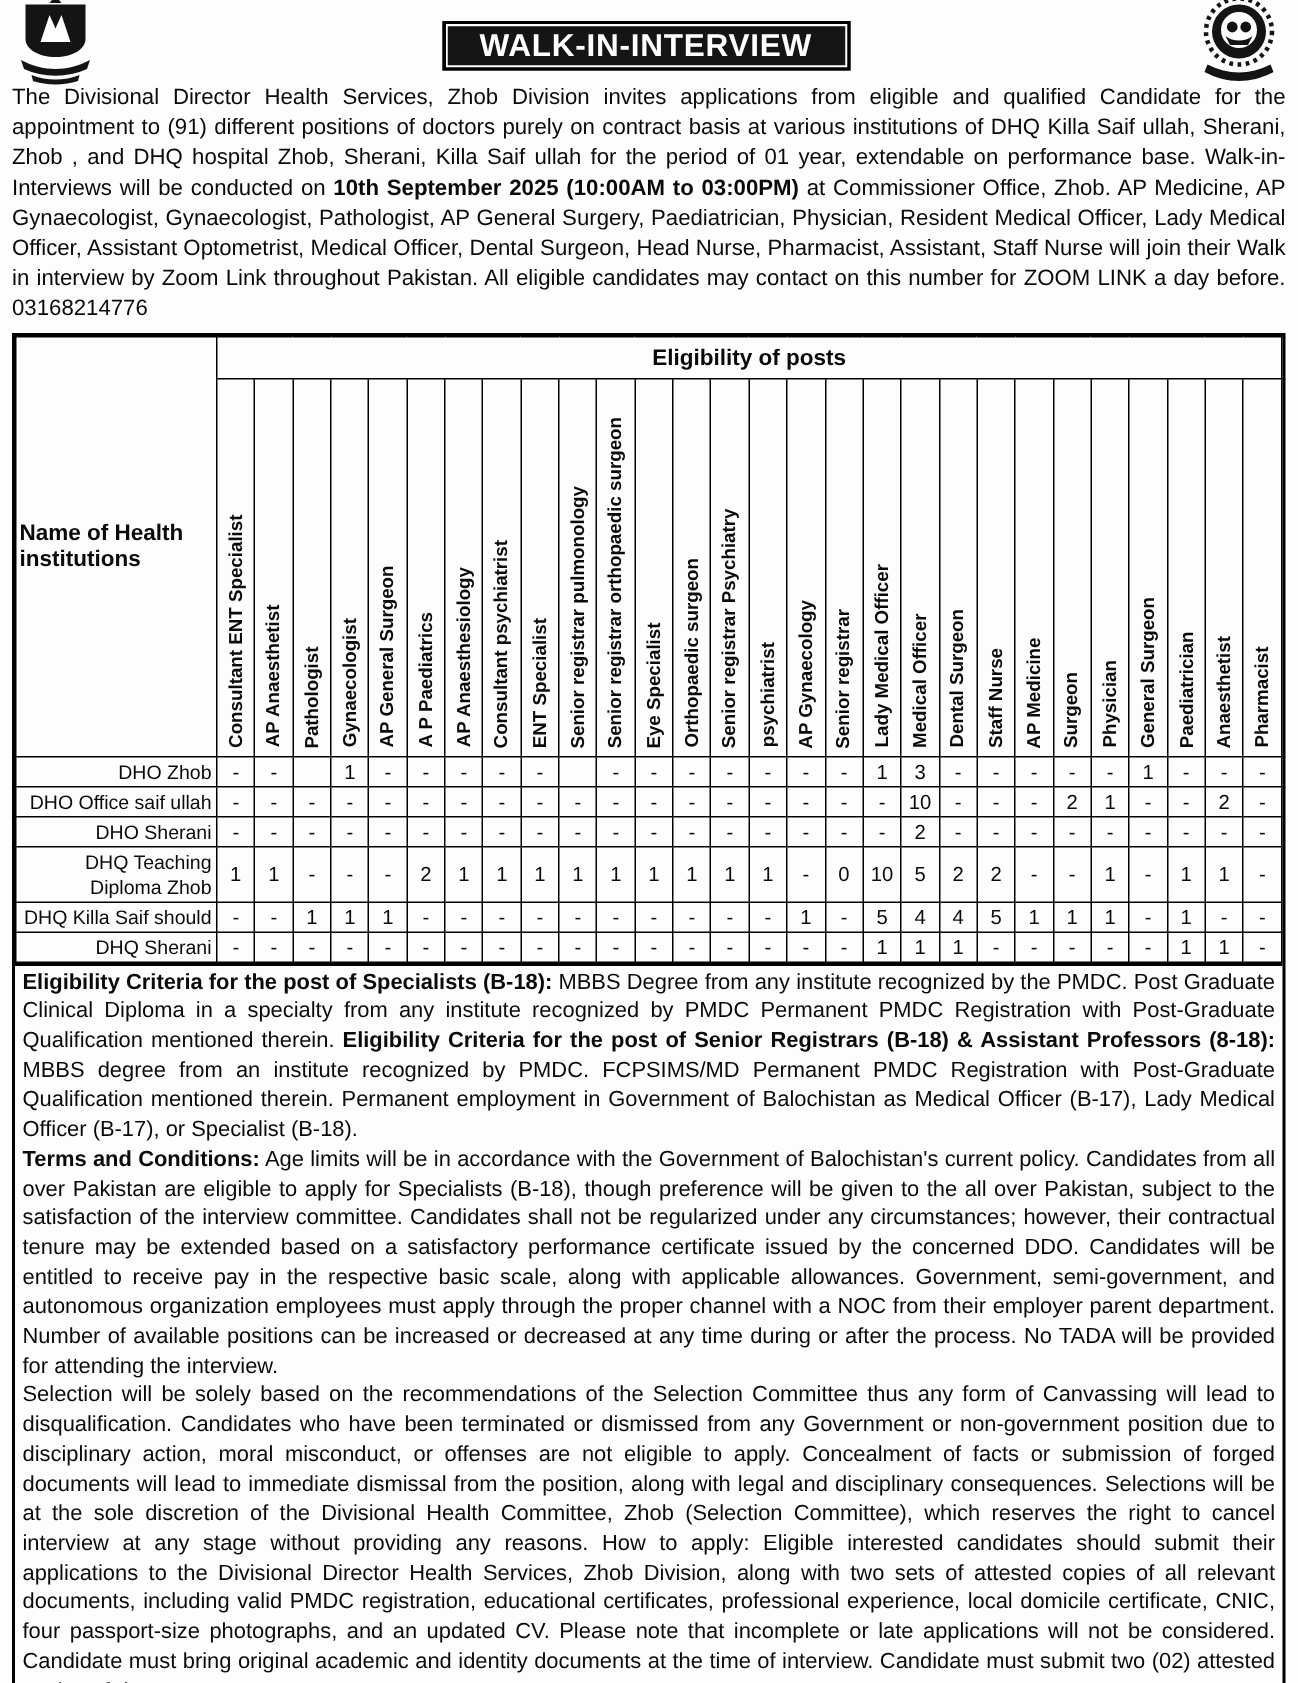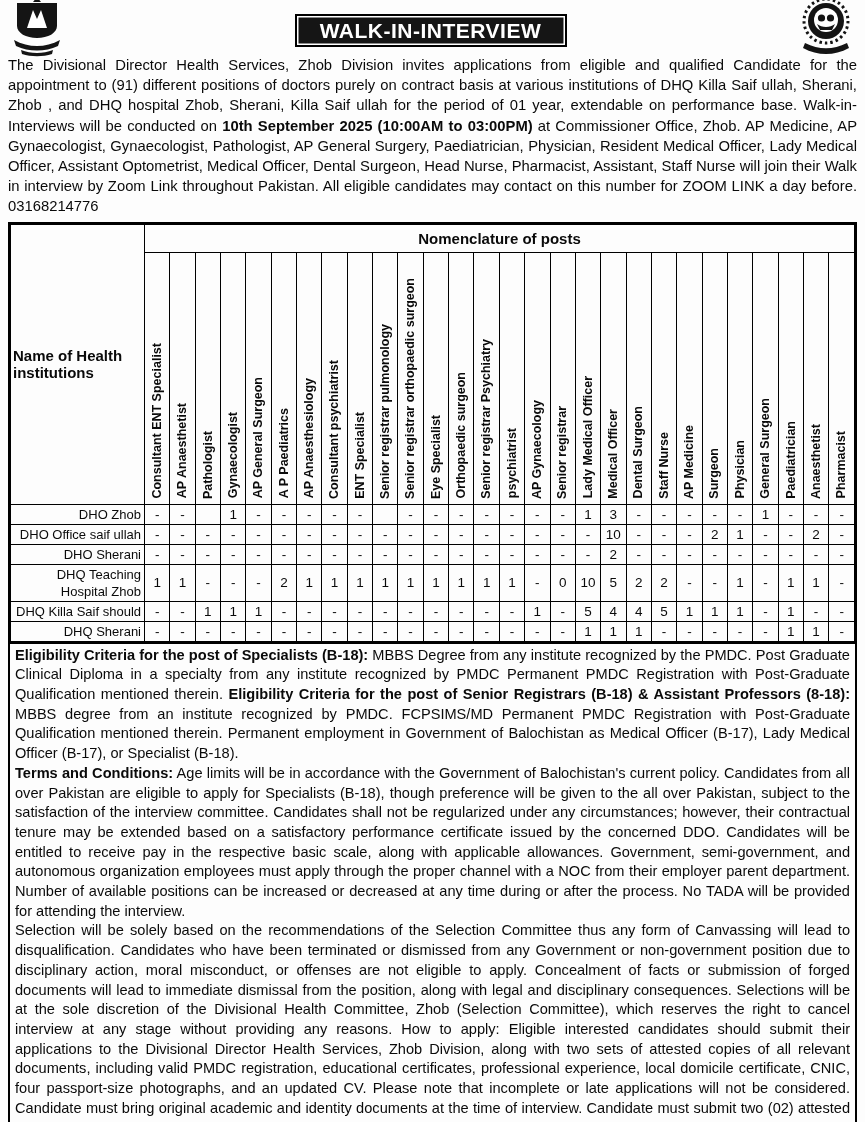--- a/index.html
+++ b/index.html
@@ -92,21 +92,21 @@
           <col>
           <col>
           <col>
           <col>
           <col>
           <col>
         </colgroup>
         <thead>
           <tr>
             <th rowspan="2" class="corner">Name of Health institutions</th>
-            <th colspan="28" class="span">Nomenclature of posts</th>
+            <th colspan="28" class="span">Eligibility of posts</th>
           </tr>
           <tr>
             <th class="rot">
               <div class="rl">Consultant ENT Specialist</div>
             </th>
             <th class="rot">
               <div class="rl">AP Anaesthetist</div>
             </th>
             <th class="rot">
               <div class="rl">Pathologist</div>
@@ -276,21 +276,21 @@
             <td class="val">-</td>
             <td class="val">-</td>
             <td class="val">-</td>
             <td class="val">-</td>
             <td class="val">-</td>
             <td class="val">-</td>
             <td class="val">-</td>
             <td class="val">-</td>
           </tr>
           <tr>
-            <td class="rname">DHQ Teaching Hospital Zhob</td>
+            <td class="rname">DHQ Teaching Diploma Zhob</td>
             <td class="val">1</td>
             <td class="val">1</td>
             <td class="val">-</td>
             <td class="val">-</td>
             <td class="val">-</td>
             <td class="val">2</td>
             <td class="val">1</td>
             <td class="val">1</td>
             <td class="val">1</td>
             <td class="val">1</td>

